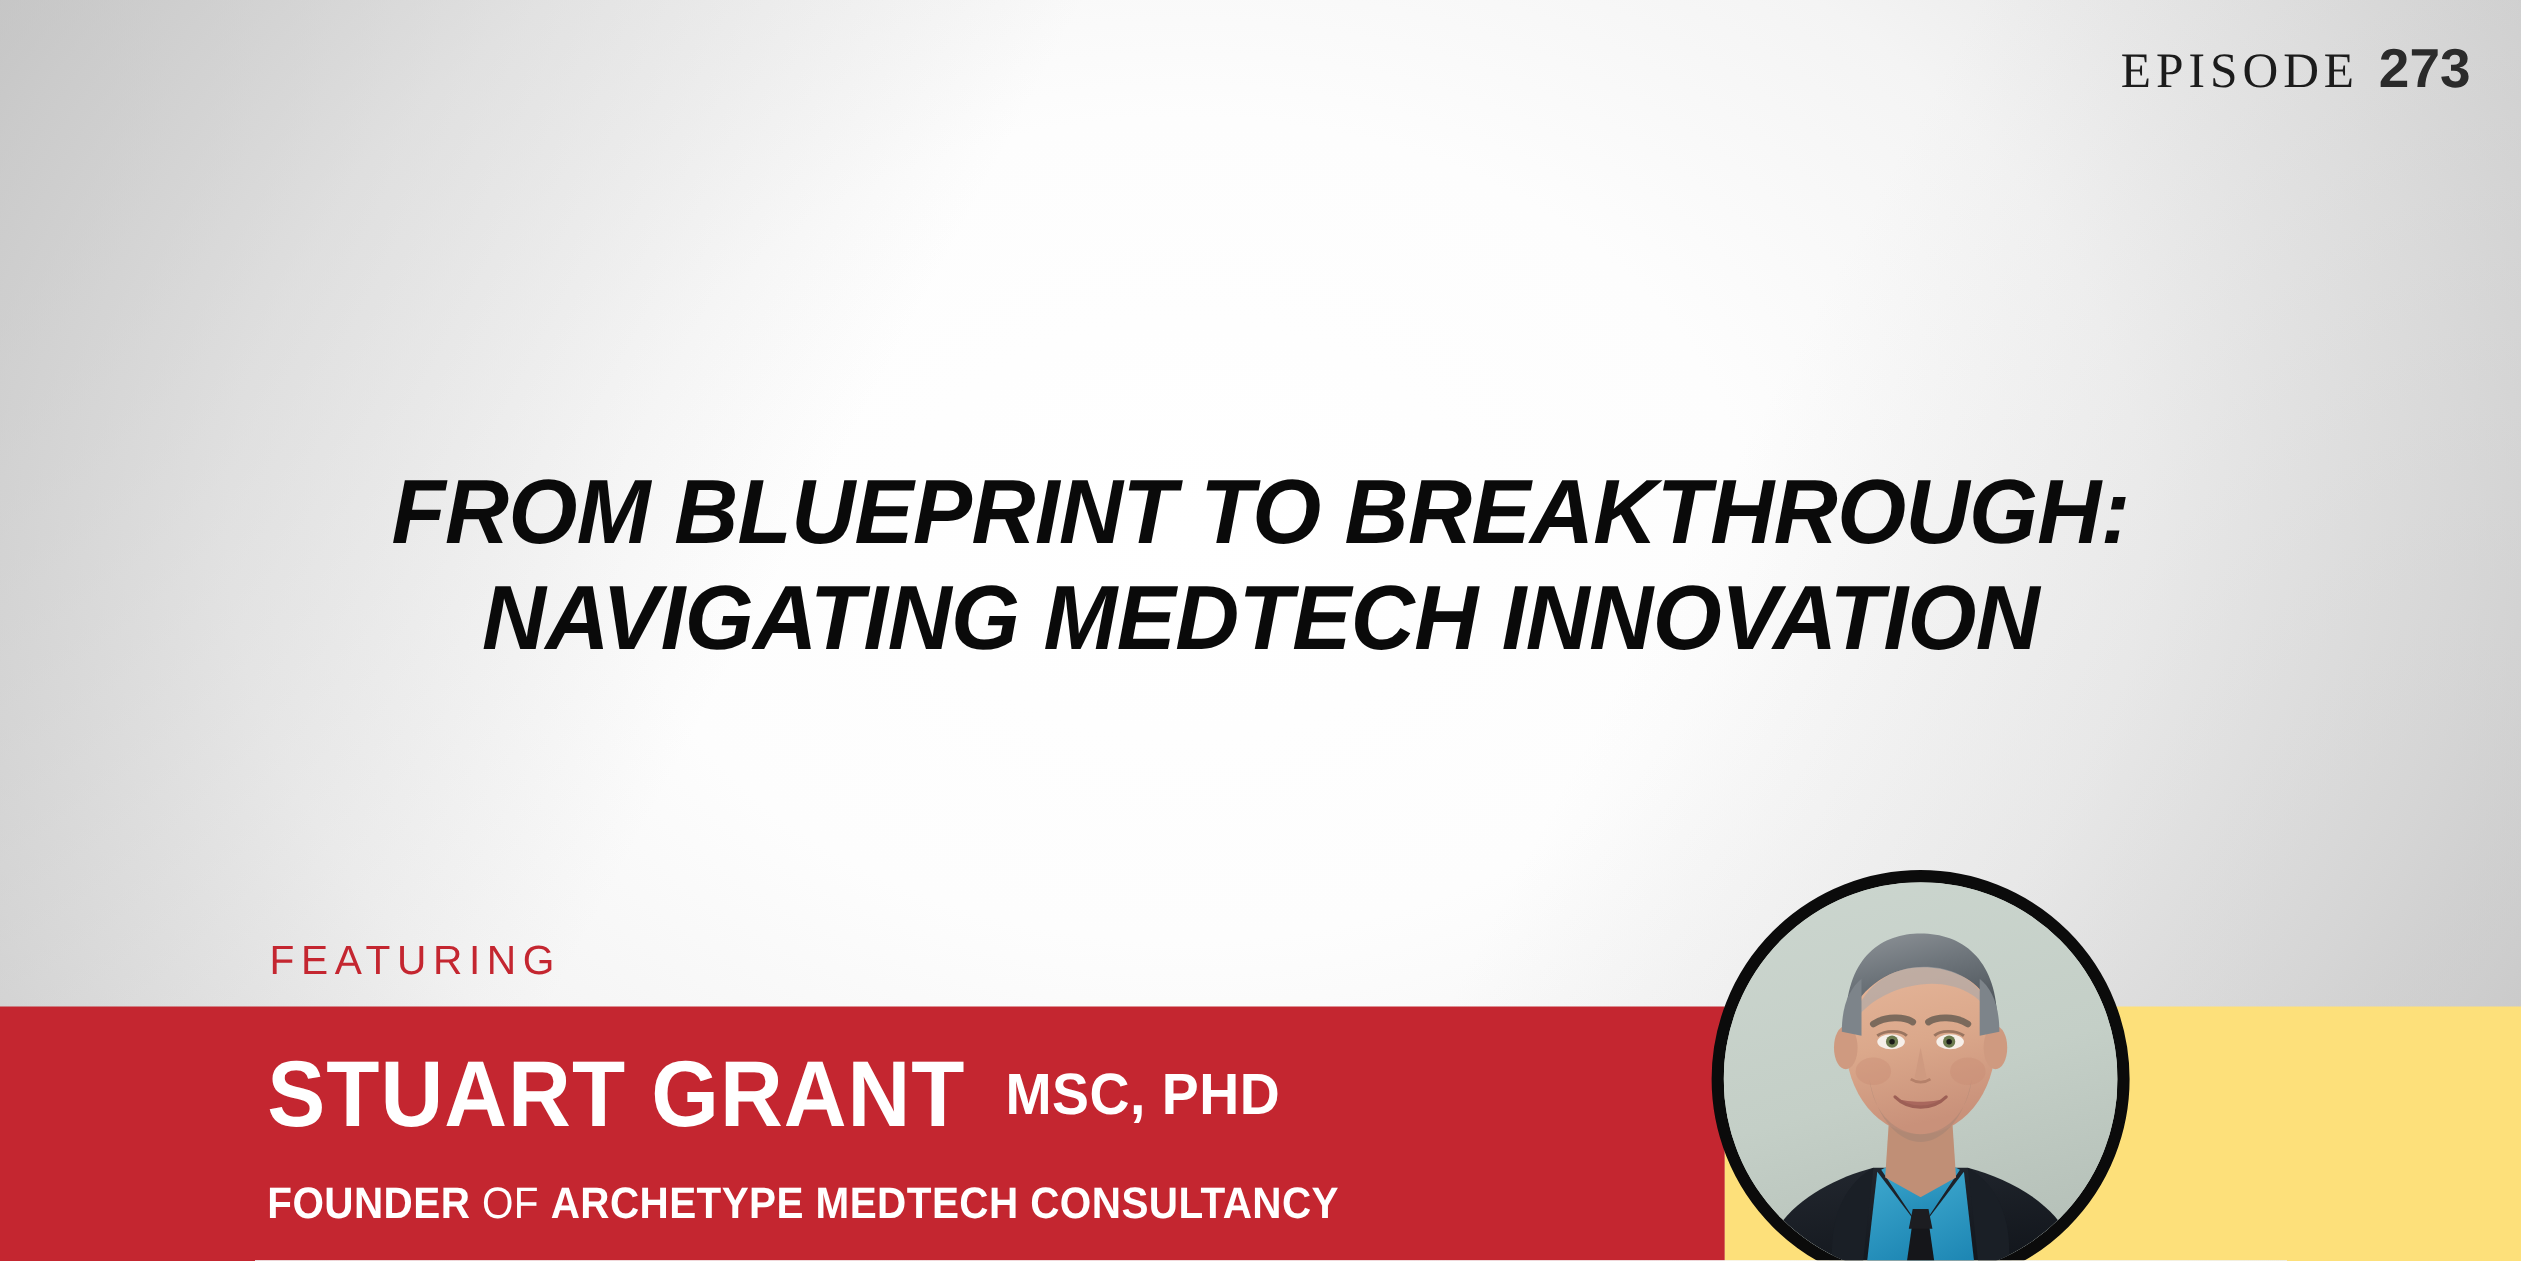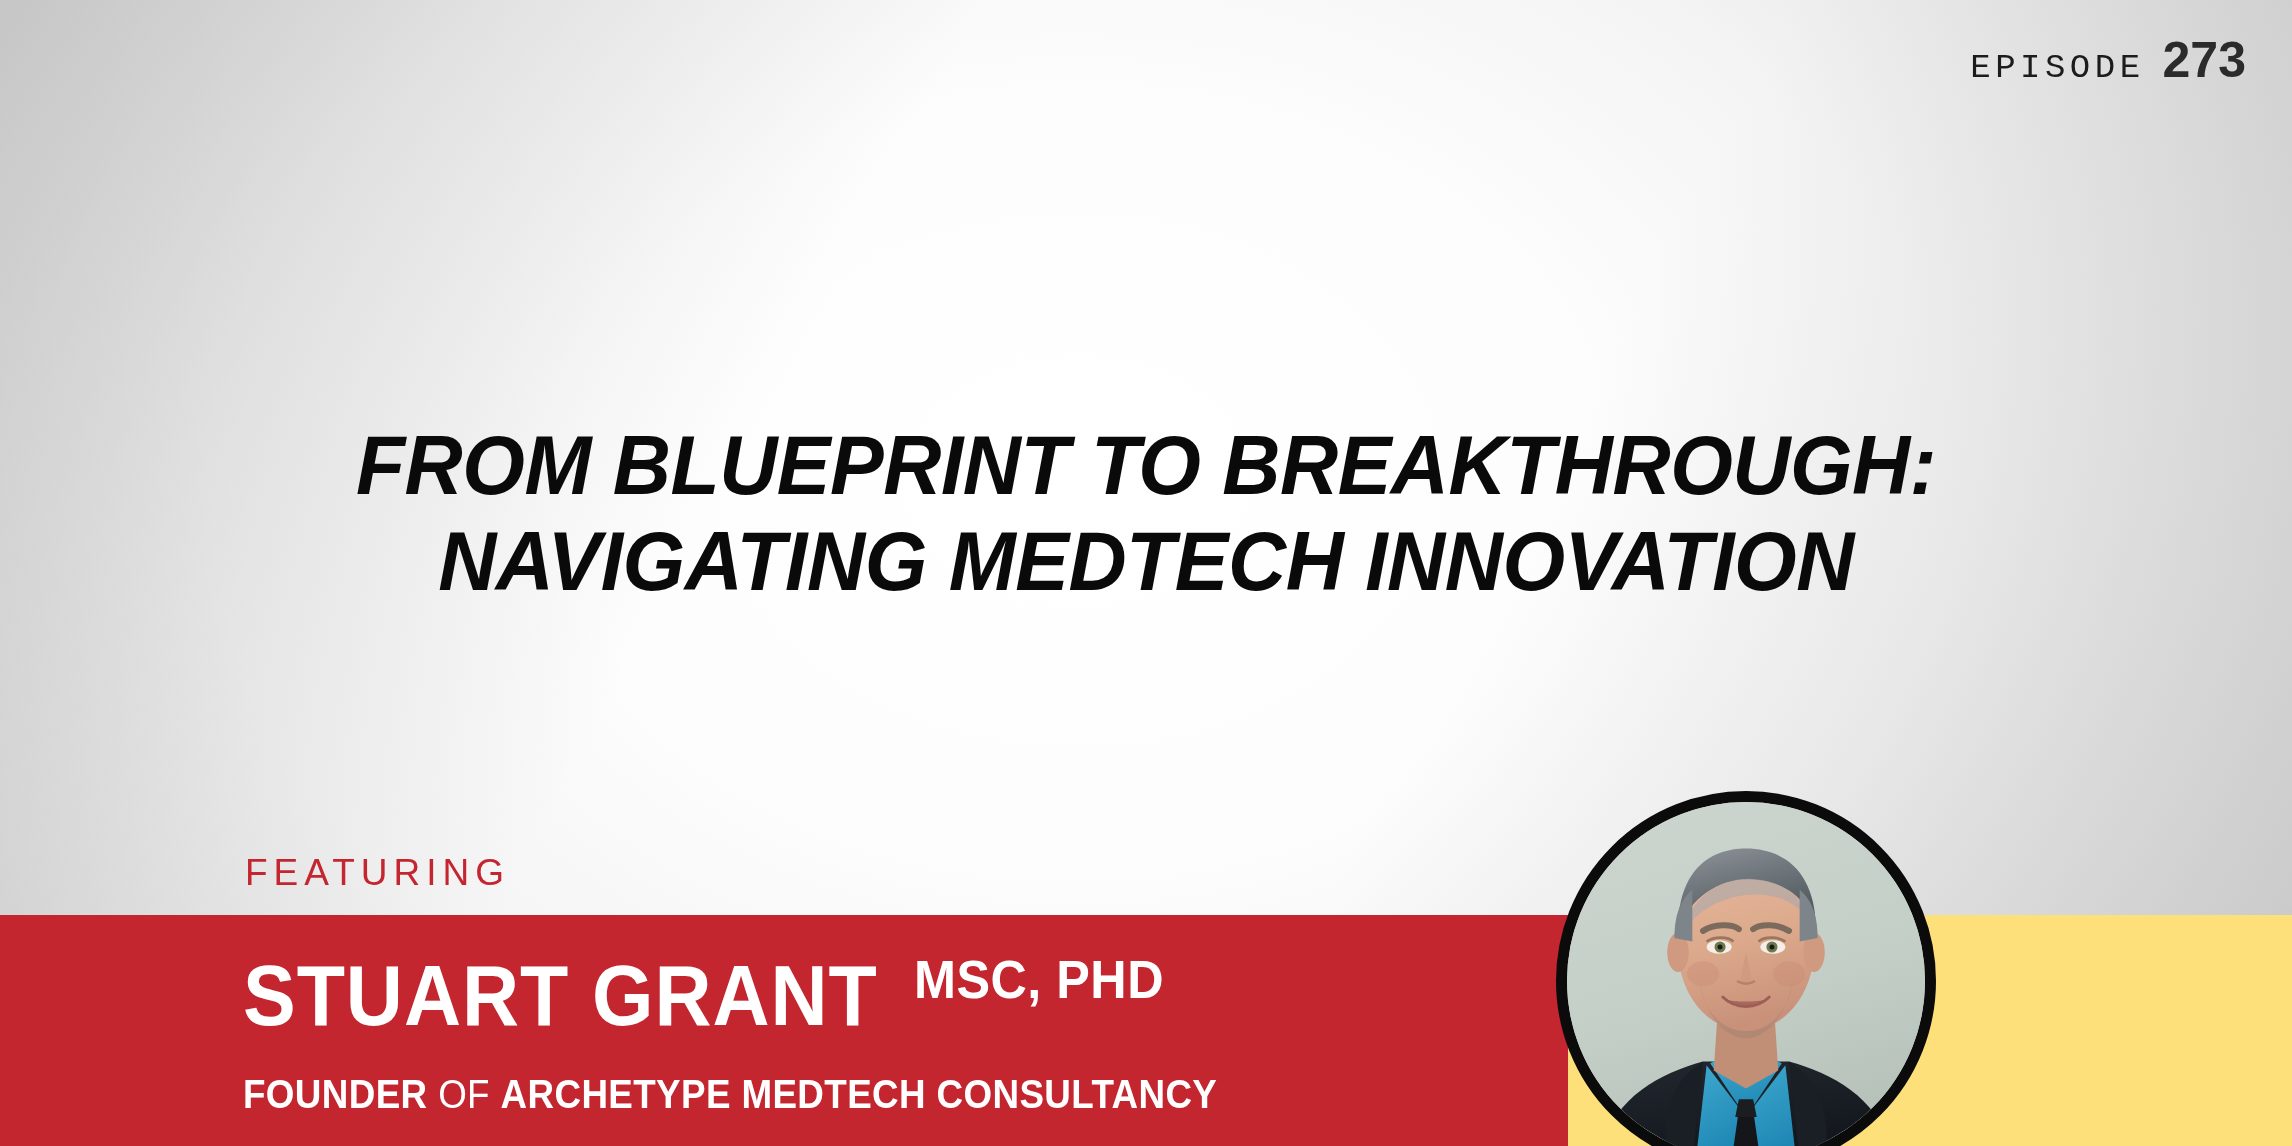--- a/index.html
+++ b/index.html
@@ -24,22 +24,22 @@
     position:absolute;left:930px;top:24px;width:320px;height:160px;
   }
   .logo svg{display:block;width:320px;height:160px;overflow:visible;}
 
   
   .episode{
     position:absolute;right:46px;top:38px;
     display:flex;align-items:baseline;gap:18px;
   }
   .episode .ep-word{
-    font-size:34px;letter-spacing:4.5px;font-weight:300;color:#1c1c1c;
-    font-family:Liberation Mono, monospace;
+    font-size:45px;letter-spacing:4.5px;font-weight:300;color:#1c1c1c;
+    font-family:Liberation Serif, serif;
   }
   .episode .ep-num{
     font-size:50px;font-weight:bold;color:#2b2b2b;letter-spacing:0px;
     line-height:.9;
   }
 
   
   .title{
     position:absolute;left:0;right:0;top:418px;
     text-align:center;
@@ -65,21 +65,21 @@
 
   
   .featuring{
     position:absolute;left:245px;top:852px;
     font-size:37px;letter-spacing:6px;font-weight:400;color:#c42630;
   }
 
   
   .speaker-row{
     position:absolute;left:243px;top:953px;
-    display:flex;align-items:flex-start;gap:22px;white-space:nowrap;
+    display:flex;align-items:center;gap:22px;white-space:nowrap;
   }
   .speaker-name{
     color:#ffffff;font-weight:bold;font-size:85px;line-height:1;
     letter-spacing:1px;transform:scaleX(0.93);transform-origin:left center;
   }
   .speaker-creds{
     color:#ffffff;font-weight:bold;font-size:53px;line-height:1;
     letter-spacing:0.5px;transform:scaleX(0.95);transform-origin:left center;
     margin-left:-34px;
   }

